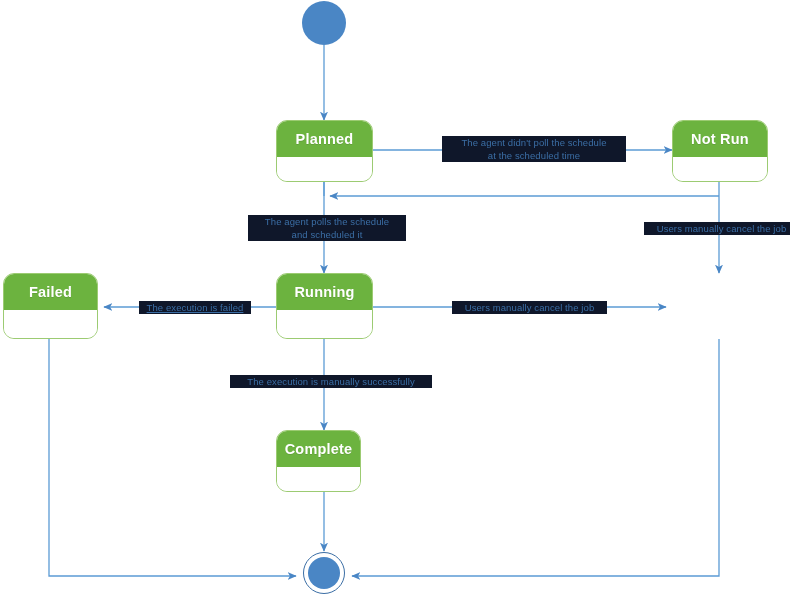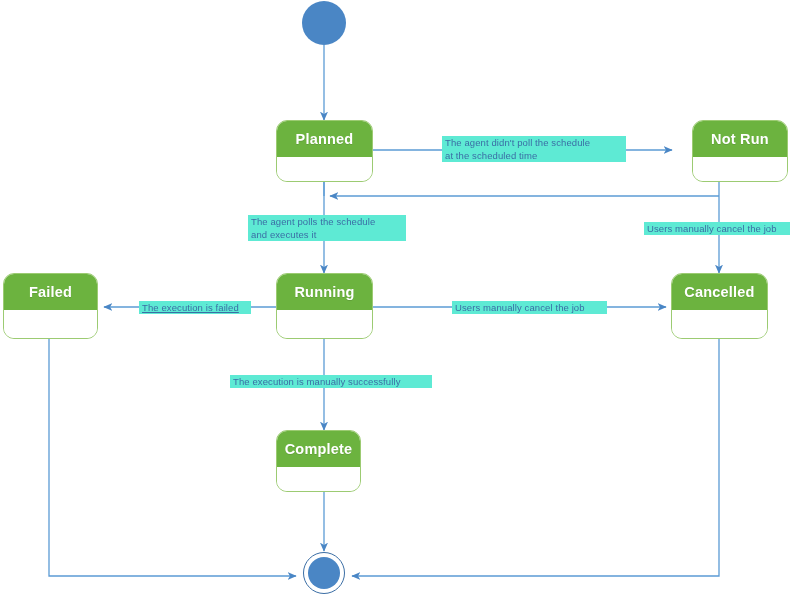--- a/index.html
+++ b/index.html
@@ -48,23 +48,23 @@
   }
   .state-node-body {
     background: #ffffff;
     height: 100%;
   }
   .edge-label {
     position: absolute;
     color: #3b6ea5;
     font-size: 9.5px;
     line-height: 13px;
-    text-align: left;
+    text-align: center;
     white-space: pre-line;
-    background: #5eead4;
+    background: #0f172a;
     padding: 0 3px;
     letter-spacing: 0.1px;
   }
   .node-start {
     position: absolute;
     border-radius: 50%;
     background: #4a86c5;
   }
   .node-end-ring {
     position: absolute;
@@ -123,50 +123,46 @@
   <div class="node-start" style="left:302px; top:1px; width:44px; height:44px;"></div>
 
   <div class="node-end-ring" style="left:303px; top:552px; width:42px; height:42px;"></div>
   <div class="node-end-fill" style="left:308px; top:557px; width:32px; height:32px;"></div>
 
   <div class="state-node" style="left:276px; top:120px; width:97px; height:62px;">
     <div class="state-node-header">Planned</div>
     <div class="state-node-body"></div>
   </div>
 
-  <div class="state-node" style="left:672px; top:120px; width:96px; height:62px;margin-left:20px;">
+  <div class="state-node" style="left:672px; top:120px; width:96px; height:62px;">
     <div class="state-node-header">Not Run</div>
     <div class="state-node-body"></div>
   </div>
 
   <div class="state-node" style="left:3px; top:273px; width:95px; height:66px;">
     <div class="state-node-header">Failed</div>
     <div class="state-node-body"></div>
   </div>
 
   <div class="state-node" style="left:276px; top:273px; width:97px; height:66px;">
     <div class="state-node-header">Running</div>
     <div class="state-node-body"></div>
   </div>
 
-  <div class="state-node" style="left:671px; top:273px; width:97px; height:66px;">
-    <div class="state-node-header">Cancelled</div>
-    <div class="state-node-body"></div>
-  </div>
 
   <div class="state-node" style="left:276px; top:430px; width:85px; height:62px;">
     <div class="state-node-header">Complete</div>
     <div class="state-node-body"></div>
   </div>
 
   <div class="edge-label" style="left:442px; top:136px; width:178px;">The agent didn't poll the schedule
 at the scheduled time</div>
 
   <div class="edge-label" style="left:248px; top:215px; width:152px;">The agent polls the schedule
-and executes it</div>
+and scheduled it</div>
 
   <div class="edge-label" style="left:644px; top:222px; width:149px;">Users manually cancel the job</div>
 
   <div class="edge-label" style="left:139px; top:301px; width:106px;text-decoration:underline;">The execution is failed</div>
 
   <div class="edge-label" style="left:452px; top:301px; width:149px;">Users manually cancel the job</div>
 
   <div class="edge-label" style="left:230px; top:375px; width:196px;">The execution is manually successfully</div>
 
 </div>

